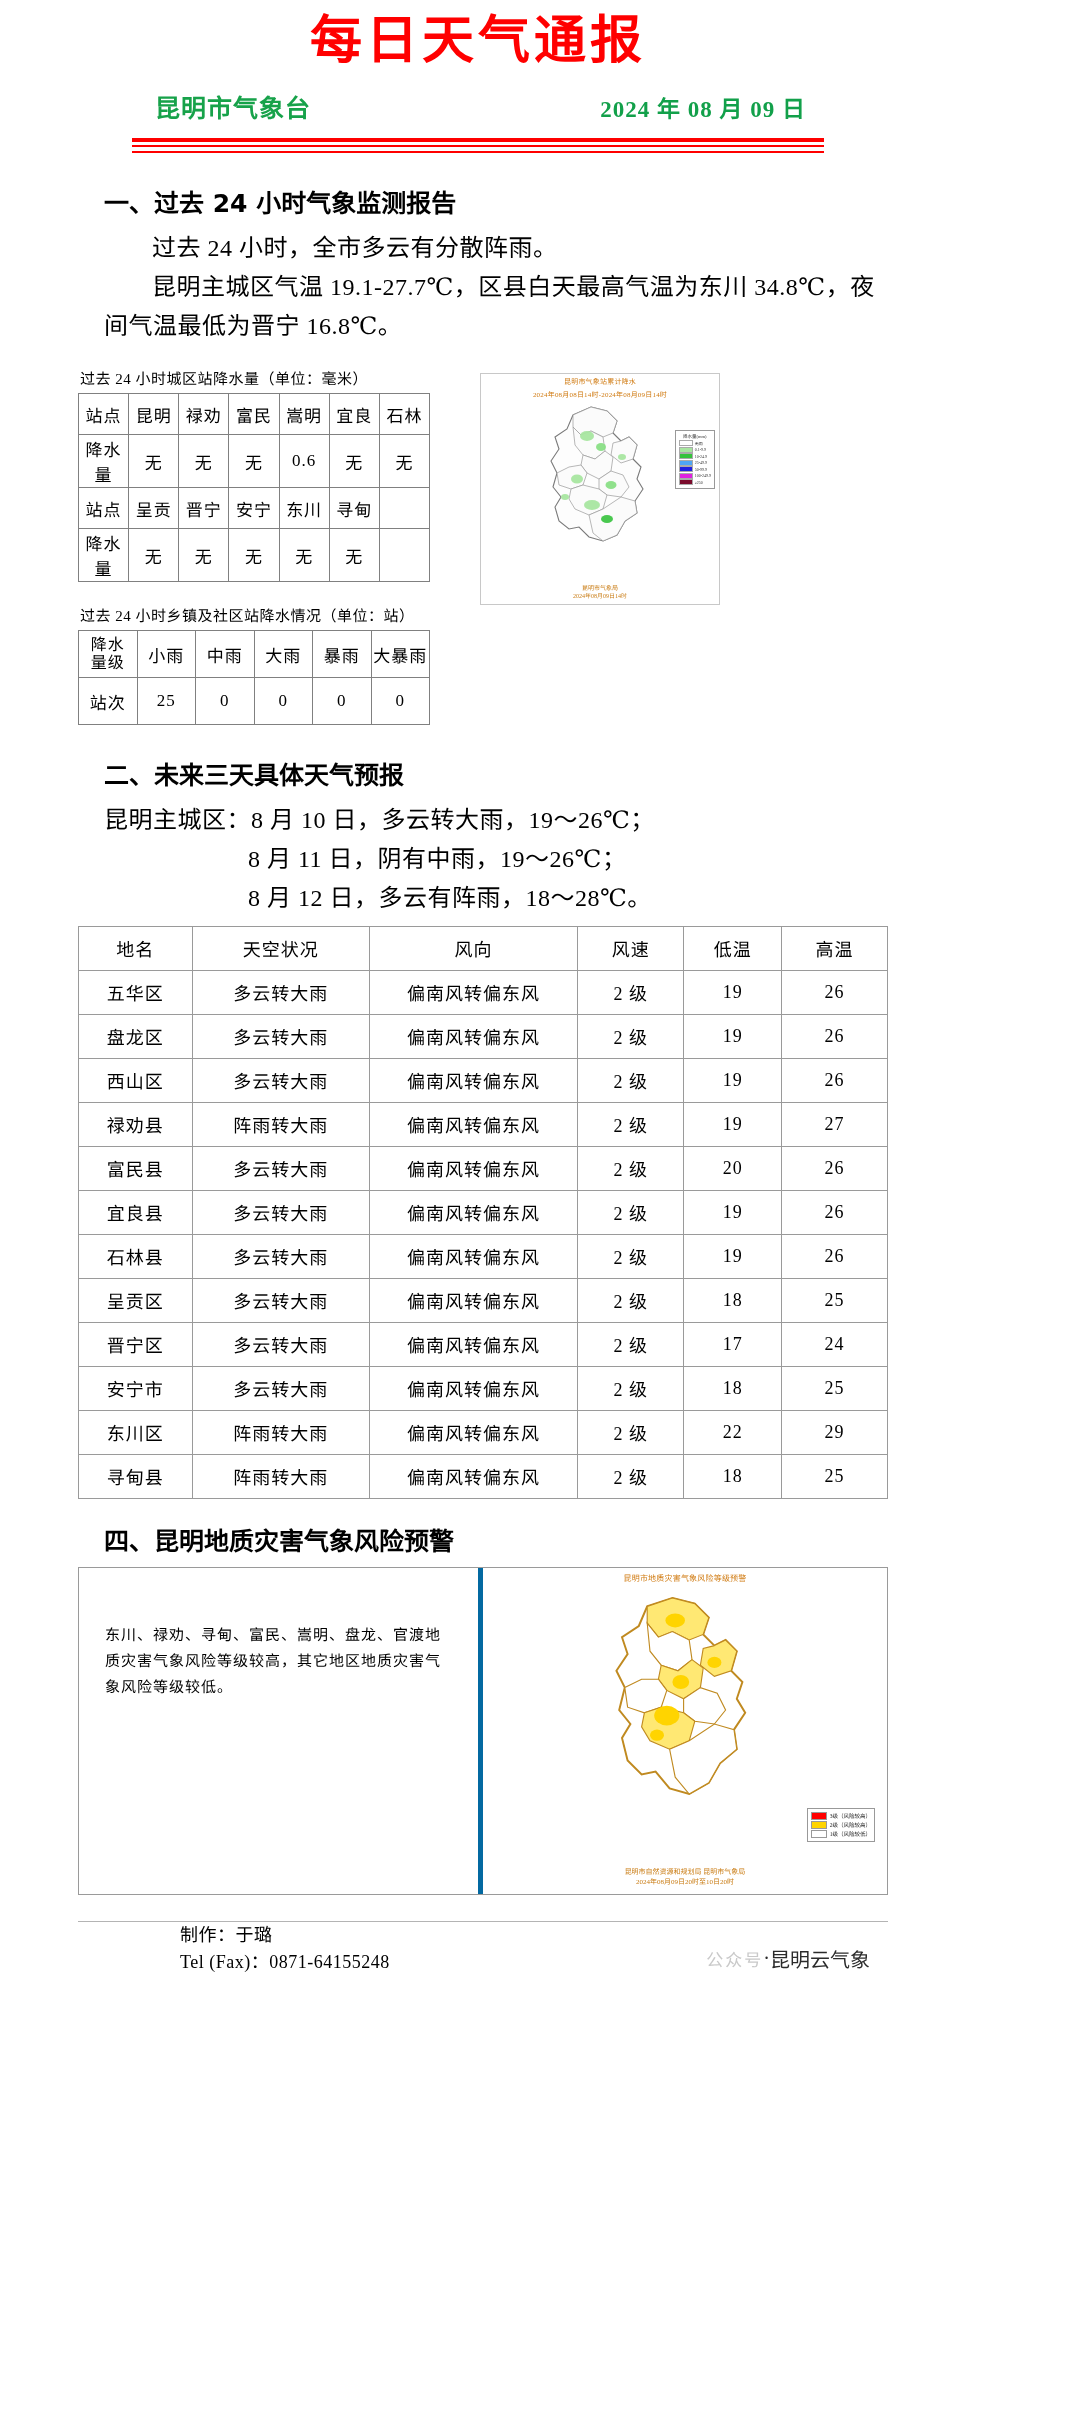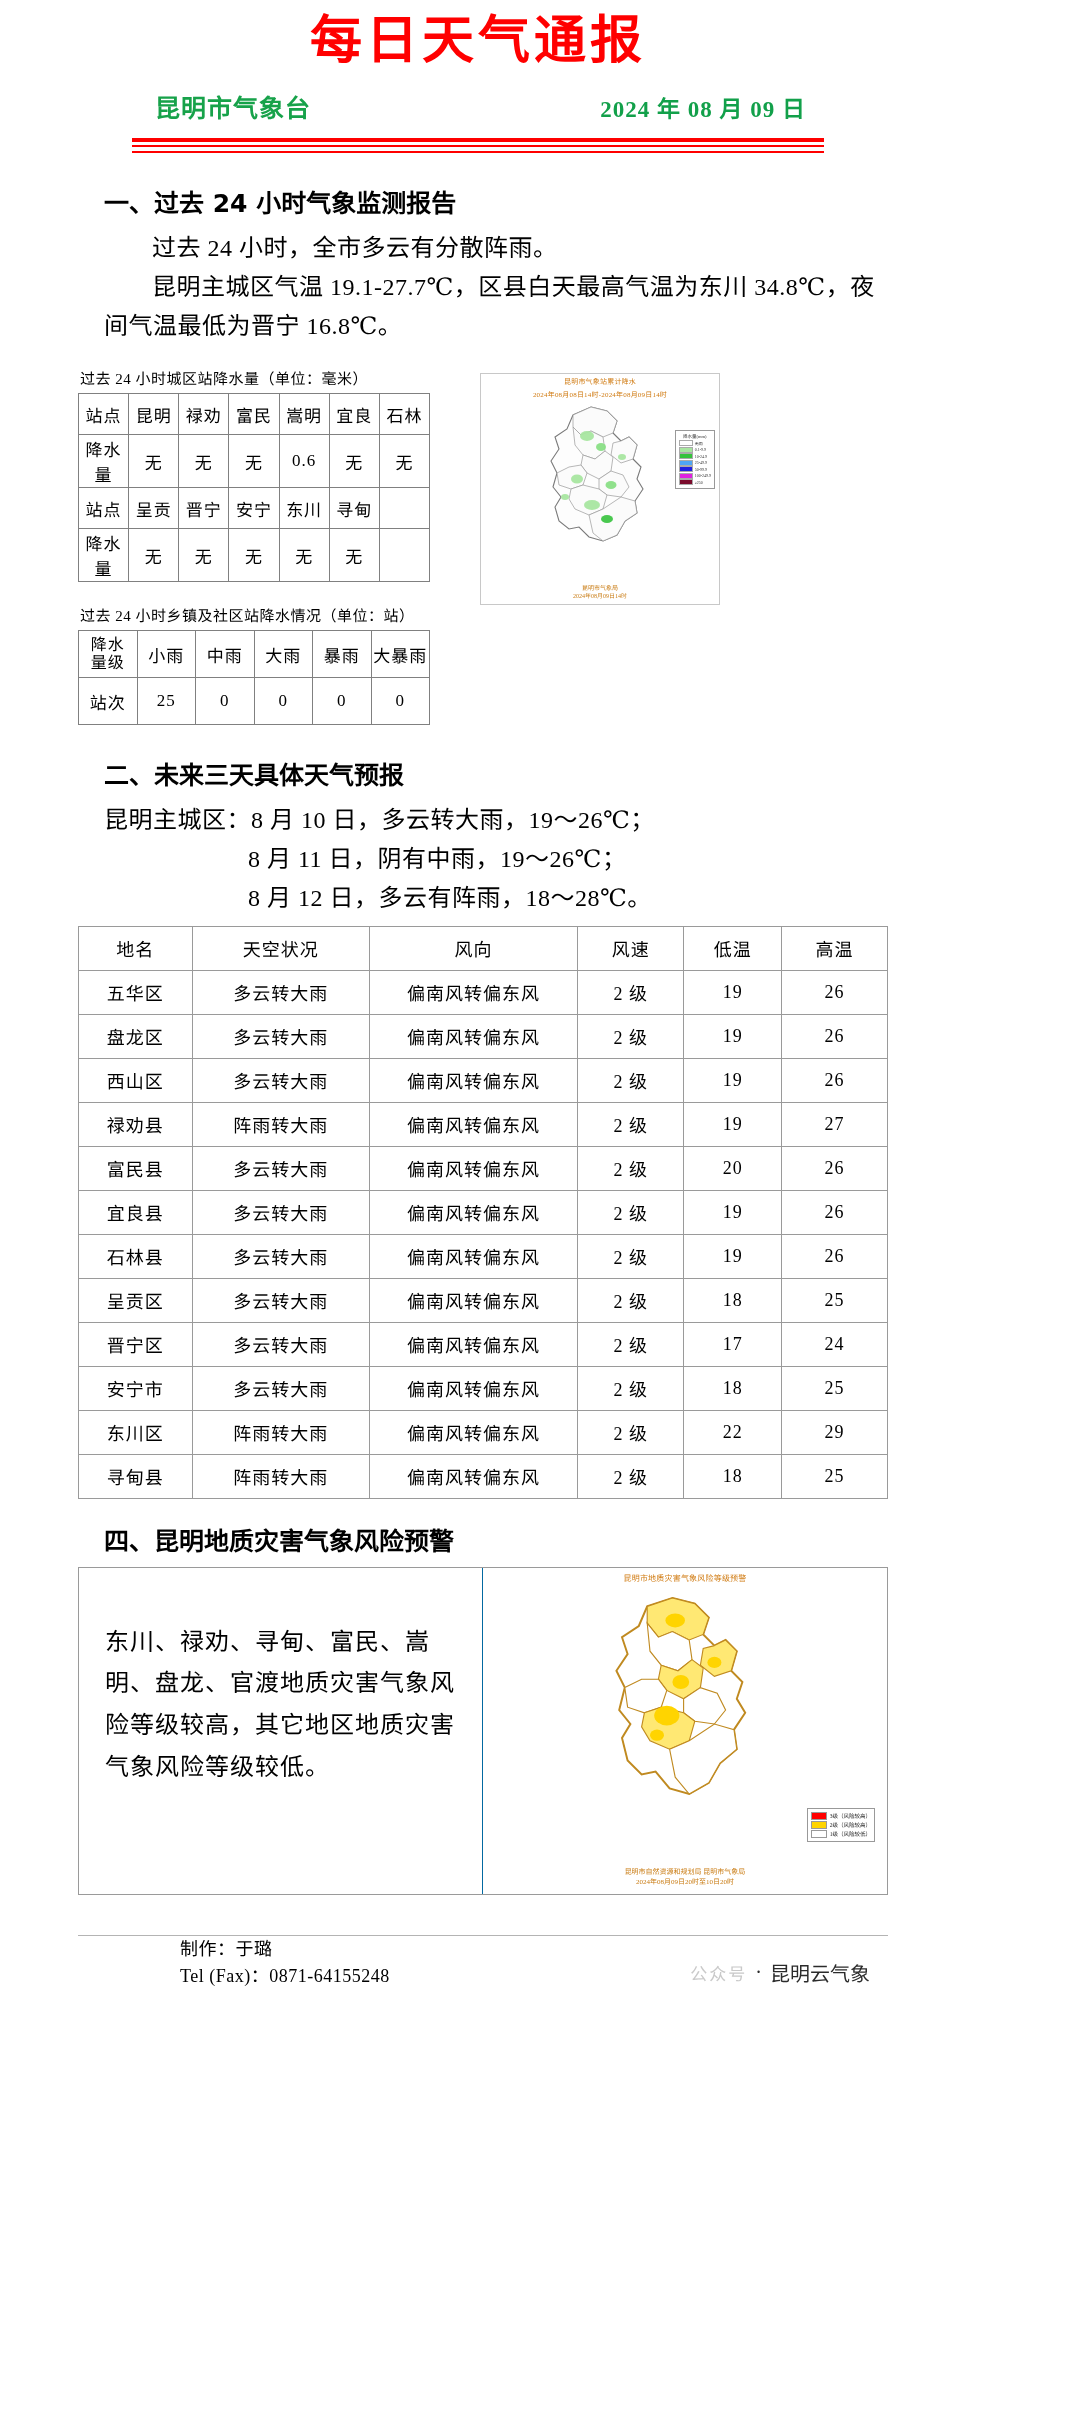--- a/index.html
+++ b/index.html
@@ -176,24 +176,24 @@
   
   .risk-wrap{
     display:flex;
     border:1px solid #9a9a9a;
     margin-top:8px;
   }
   .risk-text{
     flex:0 0 50%;
     box-sizing:border-box;
     padding:54px 22px 22px 26px;
-    font-size:24px;
+    font-size:15px;
     line-height:1.74;
     letter-spacing:1px;
-    border-right:1px solid #0369a1;
+    border-right:5px solid #0369a1;
   }
   .risk-map{
     flex:1;
     position:relative;
     min-height:326px;
   }
   .risk-map .map-title{color:#d07a10;font-size:8px;padding-top:6px;}
   .risk-legend{
     position:absolute;right:12px;bottom:52px;
     border:1px solid #999;background:#fff;padding:2px 3px;
@@ -201,38 +201,37 @@
   .risk-legend .lg-row{display:flex;align-items:center;margin:1px 0;}
   .risk-legend .sw{width:14px;height:6px;display:inline-block;margin-right:3px;border:0.5px solid #999;}
   .risk-legend .lg-lbl{font-size:5.5px;color:#222;}
   .risk-foot{
     position:absolute;left:0;right:0;bottom:6px;
     text-align:center;color:#c97b12;font-size:7px;line-height:1.4;
   }
 
   
   .footer{
-    margin-top:40px;
+    margin-top:26px;
     border-top:1px solid #b4b4b4;
     position:relative;
     min-height:78px;
   }
   .footer-left{
     font-size:18px;
     line-height:1.5;
     padding-left:102px;
     letter-spacing:0.5px;
   }
   .footer-right{
     position:absolute;
     right:18px;
     top:22px;
     display:flex;
     align-items:center;
-    gap:8px;
   }
   .wm-chip{
     color:#c9c9c9;
     font-size:17px;
     letter-spacing:2px;
     font-family:"DejaVu Sans","Liberation Sans",sans-serif;
   }
   .brand{
     font-size:20px;
     color:#2b2b2b;

